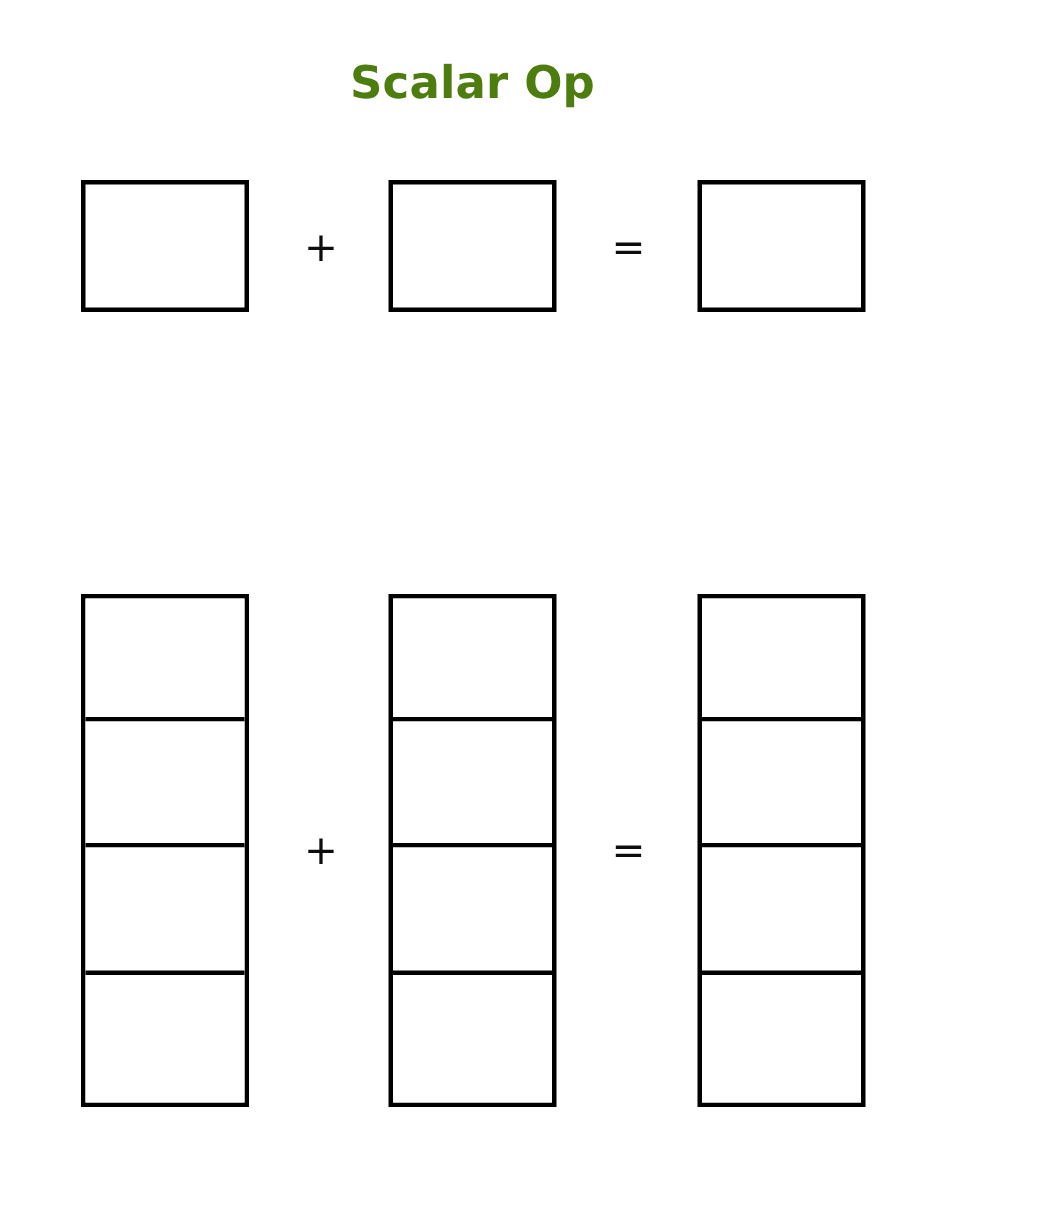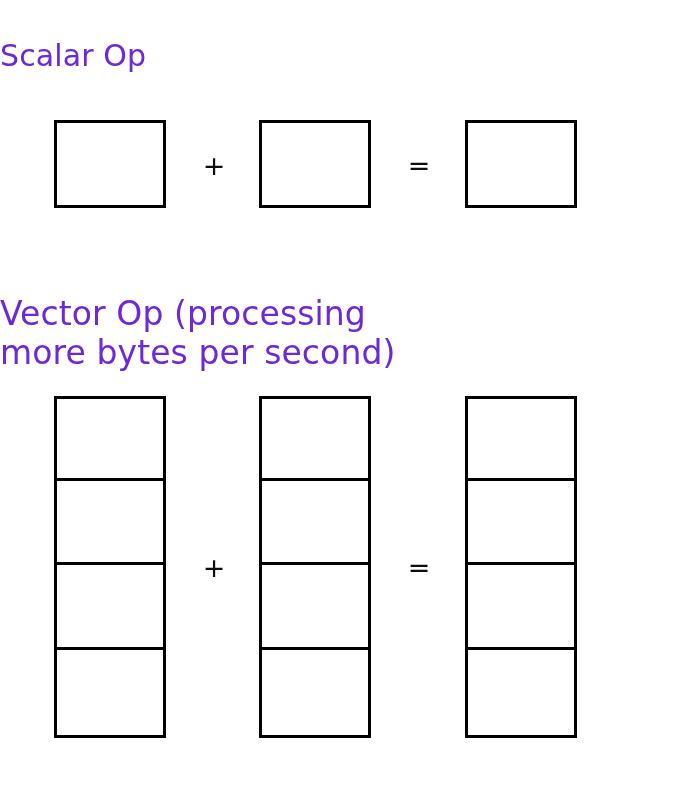--- a/index.html
+++ b/index.html
@@ -20,23 +20,23 @@
     position: absolute;
     left: 0;
     top: 0;
     width: 691px;
     height: 811px;
   }
 
   
   .section-title {
     position: absolute;
-    text-align: left;
-    color: #6d28d9;
-    font-weight: 400;
+    text-align: center;
+    color: #4d7c0f;
+    font-weight: 700;
     line-height: 1.18;
     white-space: pre-line;
     letter-spacing: 0.1px;
   }
   .scalar-title {
     left: 0;
     top: 38px;
     width: 630px;
     font-size: 30px;
   }
@@ -113,22 +113,20 @@
   <div class="scalar-box sb-1"></div>
 
   <div class="operator op-scalar-plus">+</div>
 
   <div class="scalar-box sb-2"></div>
 
   <div class="operator op-scalar-eq">=</div>
 
   <div class="scalar-box sb-3"></div>
 
-  <div class="section-title vector-title">Vector Op (processing
-more bytes per second)</div>
 
   <div class="vector-col vc-1">
     <div class="vector-cell vc-h0"></div>
     <div class="vector-cell vc-h1"></div>
     <div class="vector-cell vc-h2"></div>
     <div class="vector-cell vc-h3"></div>
   </div>
 
   <div class="operator op-vector-plus">+</div>
 

